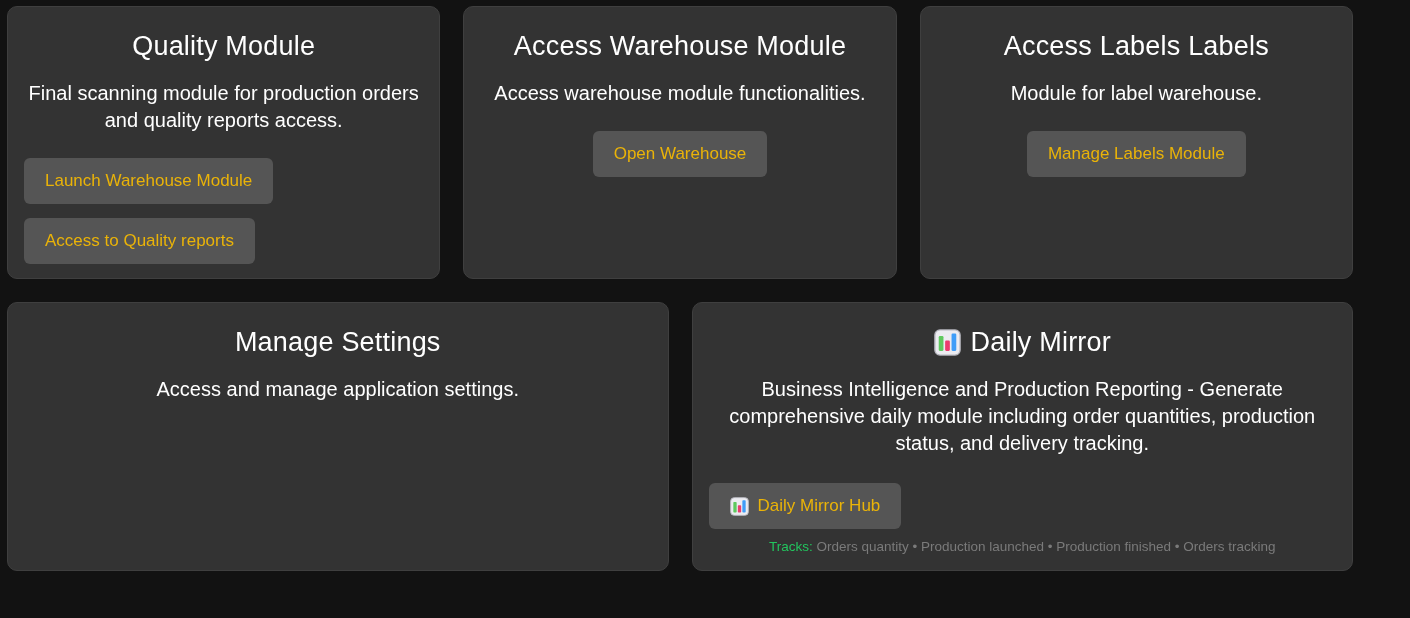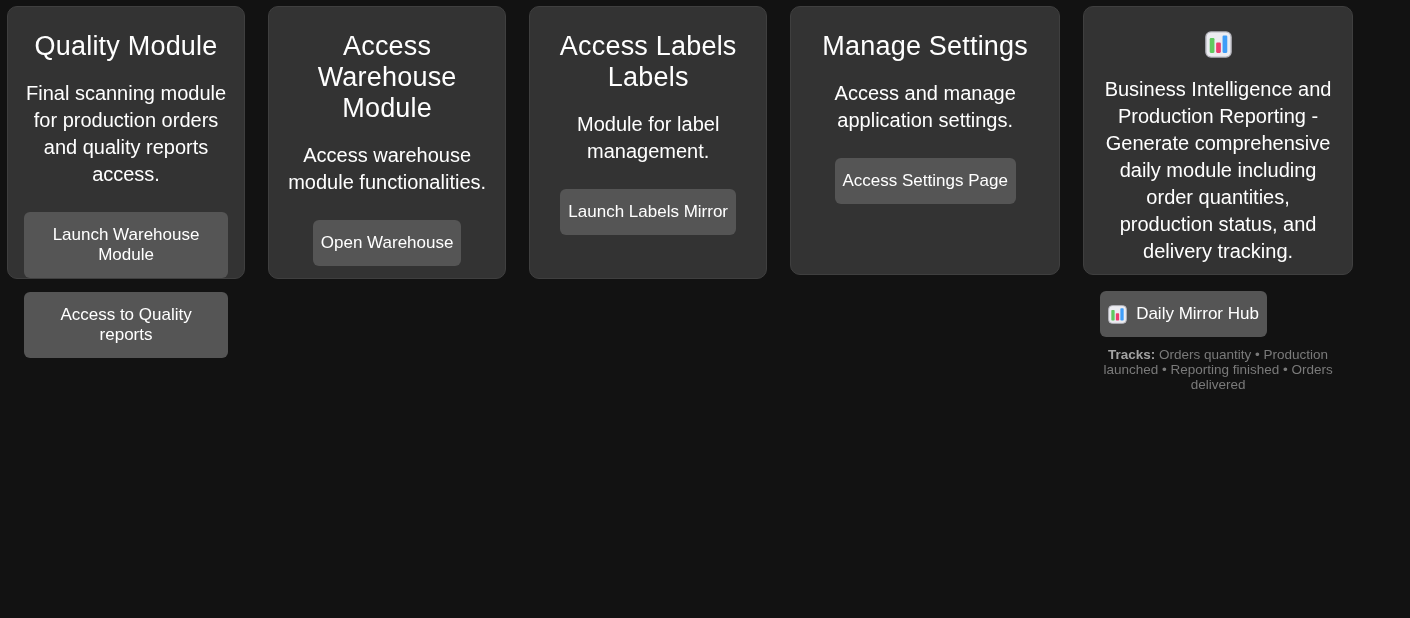--- a/index.html
+++ b/index.html
@@ -7,21 +7,21 @@
   body {
     background: #121212;
     font-family: "Liberation Sans", sans-serif;
     color: #ffffff;
     overflow: hidden;
   }
   .container {
     width: 1346px;
     margin: 6px 0 0 7px;
     display: flex;
-    flex-direction: row;
+    flex-direction: column;
     gap: 23px;
   }
   .row { display: flex; gap: 23px; }
   .card {
     background: #333333;
     border: 1px solid #3f3f3f;
     border-radius: 10px;
     padding: 16px;
     text-align: center;
     flex: 1;
@@ -41,26 +41,26 @@
     gap: 10px;
   }
   .card-desc {
     font-size: 20px;
     line-height: 27px;
     margin: 18px auto 0;
   }
   .desc-narrow { max-width: 600px; }
   .btn {
     background: #555555;
-    color: #ffffff;
+    color: #eab308;
     border: none;
     border-radius: 6px;
     font-family: inherit;
     font-size: 17px;
-    padding: 13px 8px;
+    padding: 13px 21px;
     cursor: pointer;
     display: inline-flex;
     align-items: center;
     gap: 9px;
   }
   .btn-col {
     display: flex;
     flex-direction: column;
     align-items: flex-start;
     gap: 14px;
@@ -68,21 +68,21 @@
   }
   .btn-center { margin-top: 24px; }
   .btn-left-row { text-align: left; margin-top: 26px; }
   .icon-lg { width: 27px; height: 27px; flex: 0 0 auto; }
   .icon-sm { width: 19px; height: 19px; flex: 0 0 auto; }
   .tracks {
     margin-top: 10px;
     font-size: 13.5px;
     color: #7a7a7a;
   }
-  .tracks .tracks-label { font-weight: 700; color: #a3a3a3; }
+  .tracks .tracks-label { font-weight: 400; color: #22c55e; }
 </style>
 </head>
 <body>
 
 <div class="container">
 
   <div class="row row-1">
 
     <div class="card">
       <h2 class="card-title">Quality Module</h2>
@@ -96,60 +96,58 @@
     <div class="card">
       <h2 class="card-title">Access Warehouse Module</h2>
       <p class="card-desc">Access warehouse module functionalities.</p>
       <div class="btn-center">
         <button class="btn">Open Warehouse</button>
       </div>
     </div>
 
     <div class="card">
       <h2 class="card-title">Access Labels Labels</h2>
-      <p class="card-desc">Module for label management.</p>
+      <p class="card-desc">Module for label warehouse.</p>
       <div class="btn-center">
-        <button class="btn">Launch Labels Mirror</button>
+        <button class="btn">Manage Labels Module</button>
       </div>
     </div>
 
   </div>
 
   <div class="row row-2">
 
     <div class="card">
       <h2 class="card-title">Manage Settings</h2>
       <p class="card-desc">Access and manage application settings.</p>
-      <div class="btn-center">
-        <button class="btn">Access Settings Page</button>
-      </div>
     </div>
 
     <div class="card">
       <h2 class="card-title title-flex">
         <svg class="icon-lg" viewBox="0 0 24 24" aria-hidden="true">
           <rect x="0.8" y="0.8" width="22.4" height="22.4" rx="4.5" fill="#ececf1" stroke="#b7b7bf" stroke-width="1.2"></rect>
           <rect x="4.2" y="6.3" width="4.2" height="13.2" rx="1" fill="#5fc95f"></rect>
           <rect x="9.9" y="10.3" width="4.2" height="9.2" rx="1" fill="#ea3d6e"></rect>
           <rect x="15.6" y="4" width="4.2" height="15.5" rx="1" fill="#3f9df8"></rect>
         </svg>
+        <span>Daily Mirror</span>
       </h2>
       <p class="card-desc desc-narrow">Business Intelligence and Production Reporting - Generate comprehensive daily module including order quantities, production status, and delivery tracking.</p>
       <div class="btn-left-row">
         <button class="btn">
           <svg class="icon-sm" viewBox="0 0 24 24" aria-hidden="true">
             <rect x="0.8" y="0.8" width="22.4" height="22.4" rx="4.5" fill="#ececf1" stroke="#b7b7bf" stroke-width="1.2"></rect>
             <rect x="4.2" y="6.3" width="4.2" height="13.2" rx="1" fill="#5fc95f"></rect>
             <rect x="9.9" y="10.3" width="4.2" height="9.2" rx="1" fill="#ea3d6e"></rect>
             <rect x="15.6" y="4" width="4.2" height="15.5" rx="1" fill="#3f9df8"></rect>
           </svg>
           <span>Daily Mirror Hub</span>
         </button>
       </div>
       <p class="tracks">
         <span class="tracks-label">Tracks:</span>
-        <span>Orders quantity • Production launched • Reporting finished • Orders delivered</span>
+        <span>Orders quantity • Production launched • Production finished • Orders tracking</span>
       </p>
     </div>
 
   </div>
 
 </div>
 
 </body></html>

